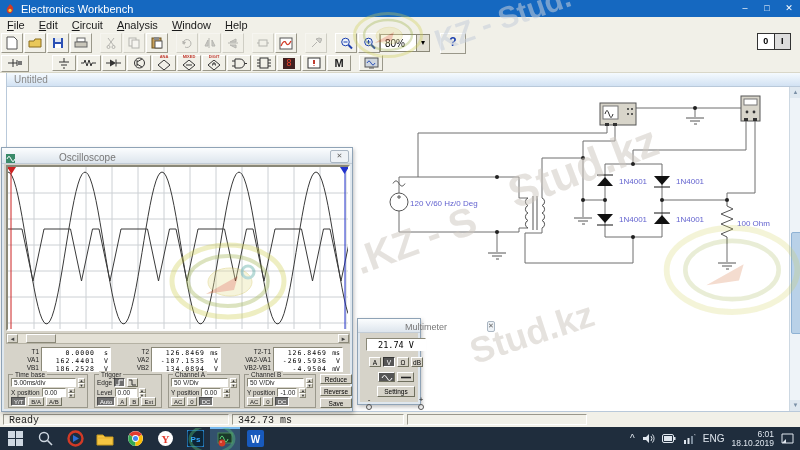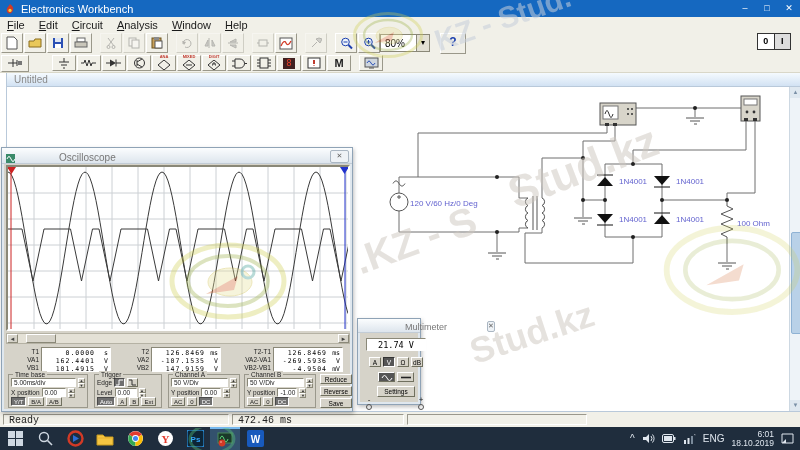--- a/index.html
+++ b/index.html
@@ -474,42 +474,42 @@
         <div class="robox">
           <div class="roline">
               <span class="v">0.0000</span>
               <span class="u">s</span>
             </div>
           <div class="roline">
               <span class="v">162.4401</span>
               <span class="u">V</span>
             </div>
           <div class="roline">
-              <span class="v">101.4915</span>
+              <span class="v">186.2528</span>
               <span class="u">V</span>
             </div>
         </div>
       </div>
       <div class="rog" style="left:116px">
         <div class="rolbl" style="width:26px">
           <span>T2</span>
           <span>VA2</span>
           <span>VB2</span>
         </div>
         <div class="robox">
           <div class="roline">
               <span class="v">126.8469</span>
               <span class="u">ms</span>
             </div>
           <div class="roline">
               <span class="v">-107.1535</span>
               <span class="u">V</span>
             </div>
           <div class="roline">
-              <span class="v">147.9159</span>
+              <span class="v">134.0894</span>
               <span class="u">V</span>
             </div>
         </div>
       </div>
       <div class="rog" style="left:228px">
         <div class="rolbl" style="width:36px">
           <span>T2-T1</span>
           <span>VA2-VA1</span>
           <span>VB2-VB1</span>
         </div>
@@ -662,21 +662,21 @@
     </div>
     <div class="abs" style="top:67px;left:0;width:76px">
       <div class="setb">Settings</div>
     </div>
     <span class="term" style="left:6px;top:76px"><span>-</span><i></i></span>
     <span class="term" style="left:58px;top:76px"><span>+</span><i></i></span>
   </div>
 
   <div class="abs statusbar">
     <div class="scell" style="width:226px">Ready</div>
-    <div class="scell" style="width:172px">472.46 ms</div>
+    <div class="scell" style="width:172px">342.73 ms</div>
     <div class="scell" style="width:180px"></div>
   </div>
 
   <div class="abs taskbar">
     <div class="tico">
         <svg width="15" height="15">
           <rect x="0" y="0" width="7" height="7" fill="#cfd8e2"></rect>
           <rect x="8" y="0" width="7" height="7" fill="#cfd8e2"></rect>
           <rect x="0" y="8" width="7" height="7" fill="#cfd8e2"></rect>
           <rect x="8" y="8" width="7" height="7" fill="#cfd8e2"></rect>

